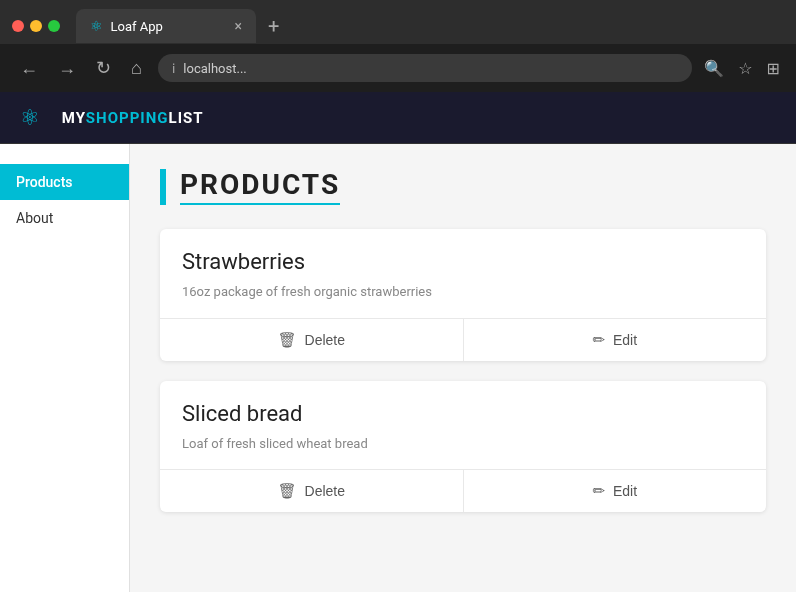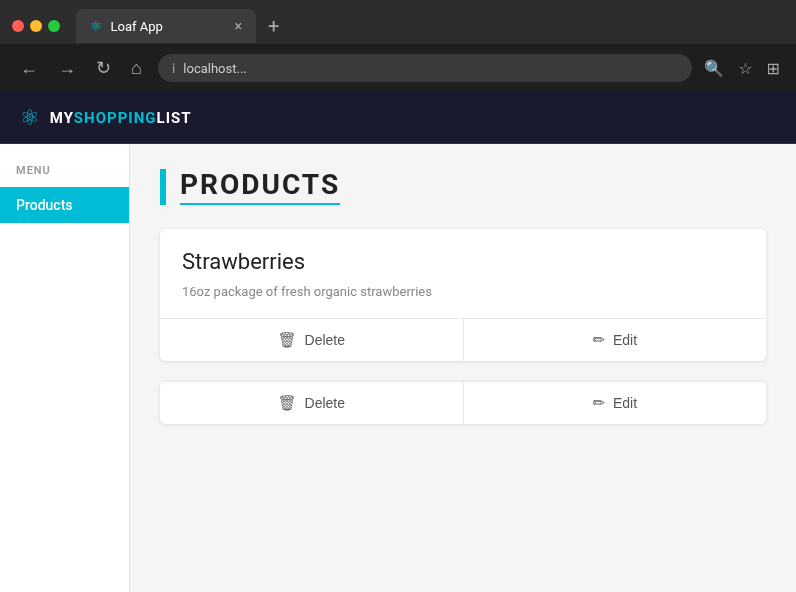--- a/index.html
+++ b/index.html
@@ -137,20 +137,21 @@
     .logo-icon {
       color: #00bcd4;
       font-size: 22px;
     }
 
     .app-title {
       font-size: 15px;
       font-weight: 700;
       letter-spacing: 1px;
       color: #fff;
+      margin-left: 12px;
     }
 
     .app-title .highlight {
       color: #00bcd4;
     }
 
     
     .app-body {
       display: flex;
       height: calc(592px - 44px - 48px - 52px);
@@ -319,22 +320,22 @@
     <span class="logo-icon">⚛</span>
     <span class="app-title">
       <span>MY</span><span class="highlight">SHOPPING</span><span>LIST</span>
     </span>
   </div>
 </header>
 
 <div class="app-body">
 
   <nav class="sidebar">
-    <div class="sidebar-menu-label">MENU</div>
     <a class="sidebar-item active">Products</a>
+    <a class="sidebar-item">About</a>
   </nav>
 
   <main class="main-content">
 
     <div class="page-heading">
       <div class="heading-accent"></div>
       <h1 class="page-title">PRODUCTS</h1>
     </div>
 
     <div class="product-card">
@@ -348,20 +349,24 @@
           <span>Delete</span>
         </button>
         <button class="product-action-btn">
           <span class="btn-icon">✏</span>
           <span>Edit</span>
         </button>
       </div>
     </div>
 
     <div class="product-card">
+      <div class="product-body">
+        <div class="product-name">Sliced bread</div>
+        <div class="product-description">Loaf of fresh sliced wheat bread</div>
+      </div>
       <div class="product-actions">
         <button class="product-action-btn">
           <span class="btn-icon">🗑</span>
           <span>Delete</span>
         </button>
         <button class="product-action-btn">
           <span class="btn-icon">✏</span>
           <span>Edit</span>
         </button>
       </div>

